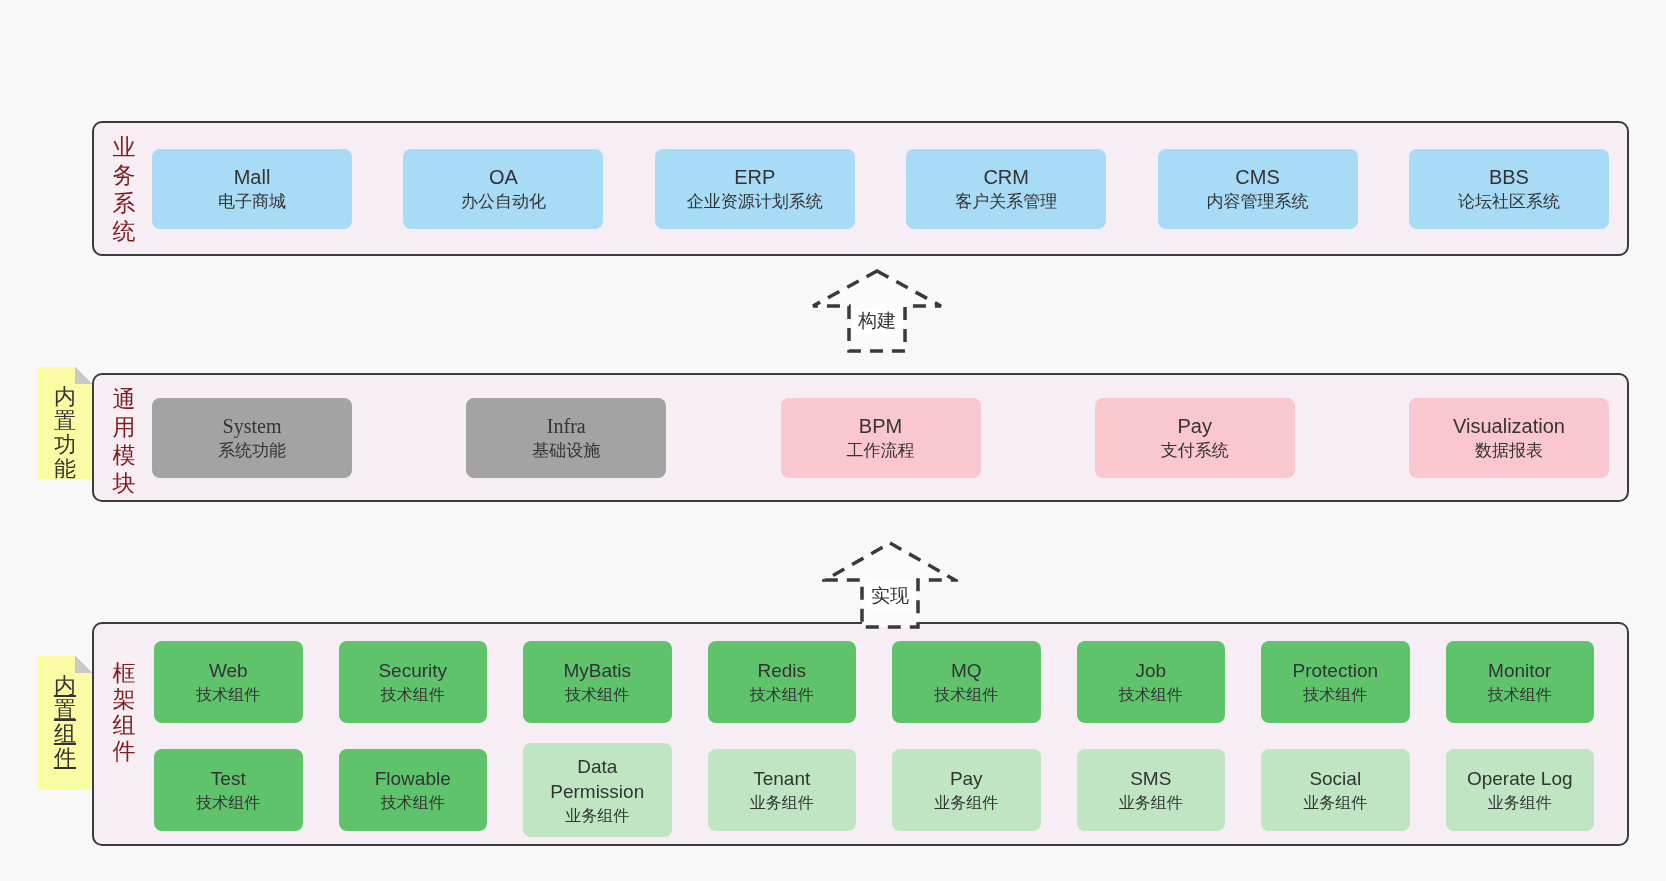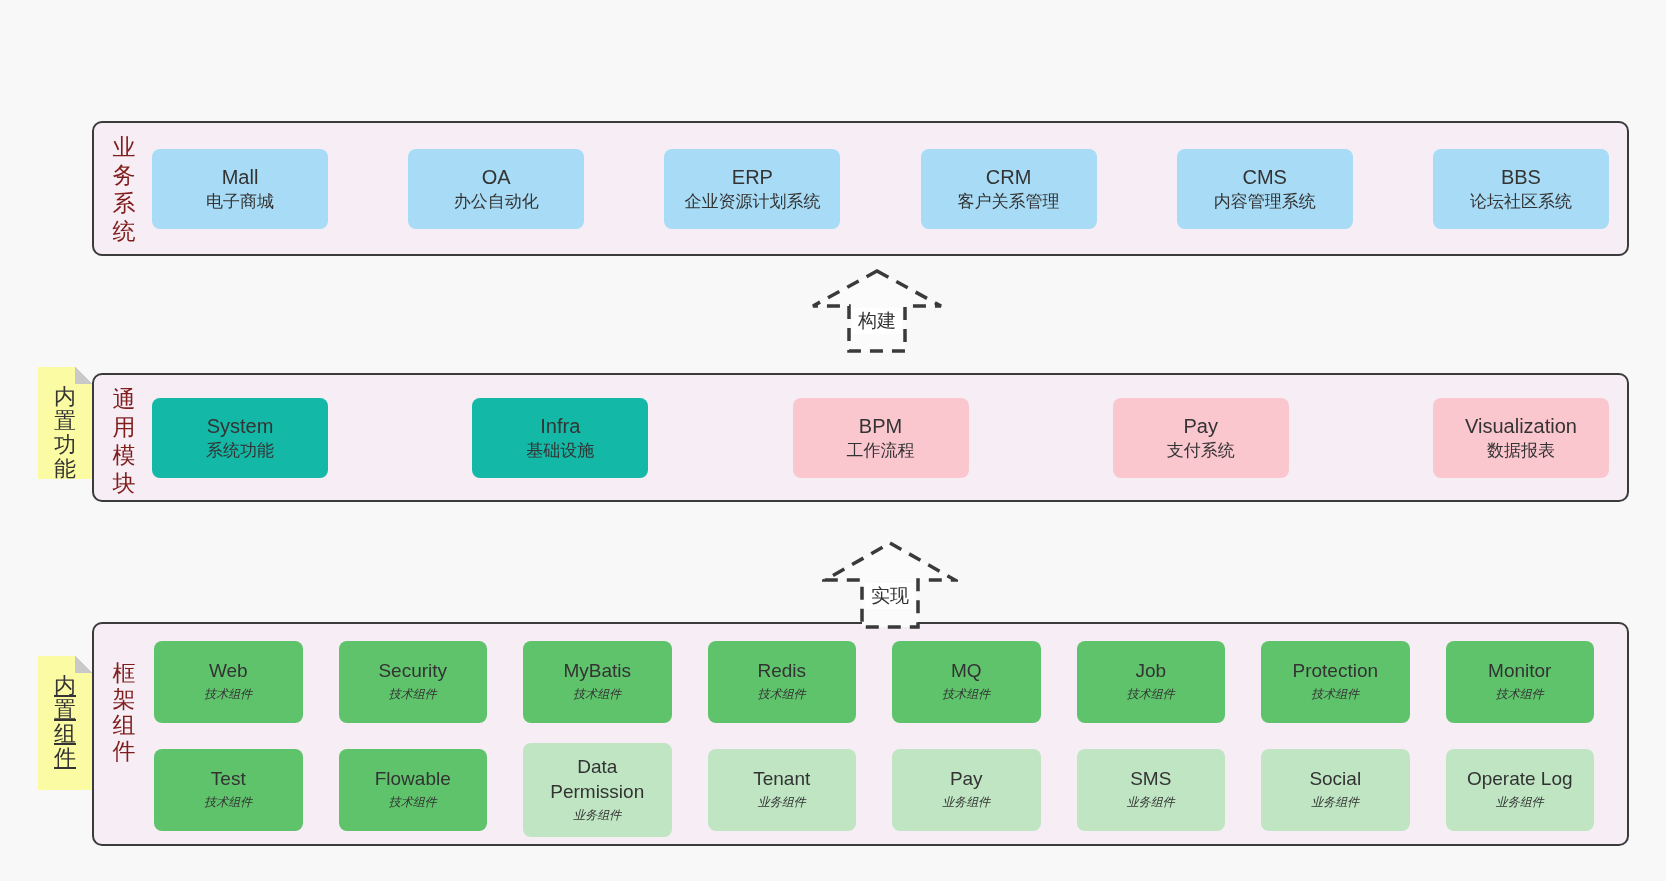--- a/index.html
+++ b/index.html
@@ -25,38 +25,38 @@
     font-size:23px;line-height:28px;text-align:center;
     word-break:break-all;color:#7f1d1d;
   }
   #layer-components .vlabel{top:36px;line-height:26px;}
 
   
   .boxes6{
     position:absolute;left:58px;right:18px;top:0;bottom:0;
     display:flex;align-items:center;justify-content:space-between;
   }
-  .boxes6 .box{width:176px;height:80px;}
+  .boxes6 .box{width:200px;height:80px;}
   .rows{
     position:absolute;left:60px;right:33px;top:17px;
     display:flex;flex-direction:column;gap:26px;
   }
   .row8{display:flex;gap:36px;}
   .row8 .box{flex:1;height:82px;}
 
   .box{
     border-radius:8px;display:flex;flex-direction:column;
     align-items:center;justify-content:center;text-align:center;
   }
   .box .name{font-size:20px;line-height:26px;}
   .box .desc{font-size:17px;line-height:24px;}
   .row8 .box .name{font-size:19px;line-height:25px;}
-  .row8 .box .desc{font-size:12px;line-height:23px;font-style:italic;}
+  .row8 .box .desc{font-size:16px;line-height:23px;}
   .box.blue{background:#a8dbf5;}
-  .box.red{background:#14b8a6;}
+  .box.red{background:#a3a3a3;font-family:Liberation Serif, serif;}
   .box.pink{background:#fbc7ce;}
   .box.green{background:#5fc36c;}
   .box.lightgreen{background:#bfe5c2;}
   .box.tall{height:94px;margin-top:-6px;margin-bottom:-6px;}
   .box.tall .name{max-width:100px;}
 
   
   .sticky{
     position:absolute;width:54px;background:#fbfba3;z-index:3;
   }

